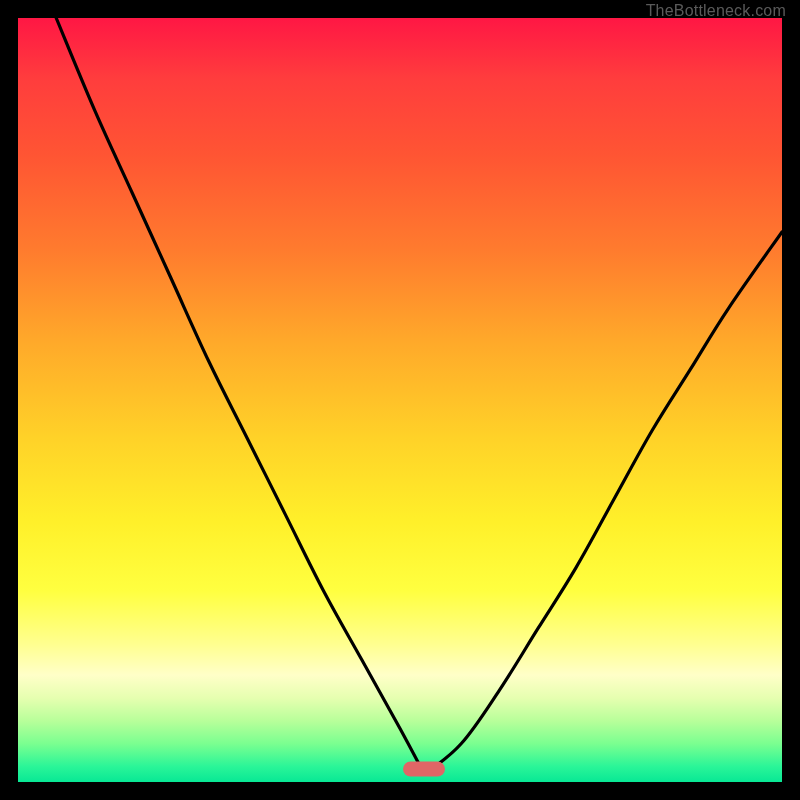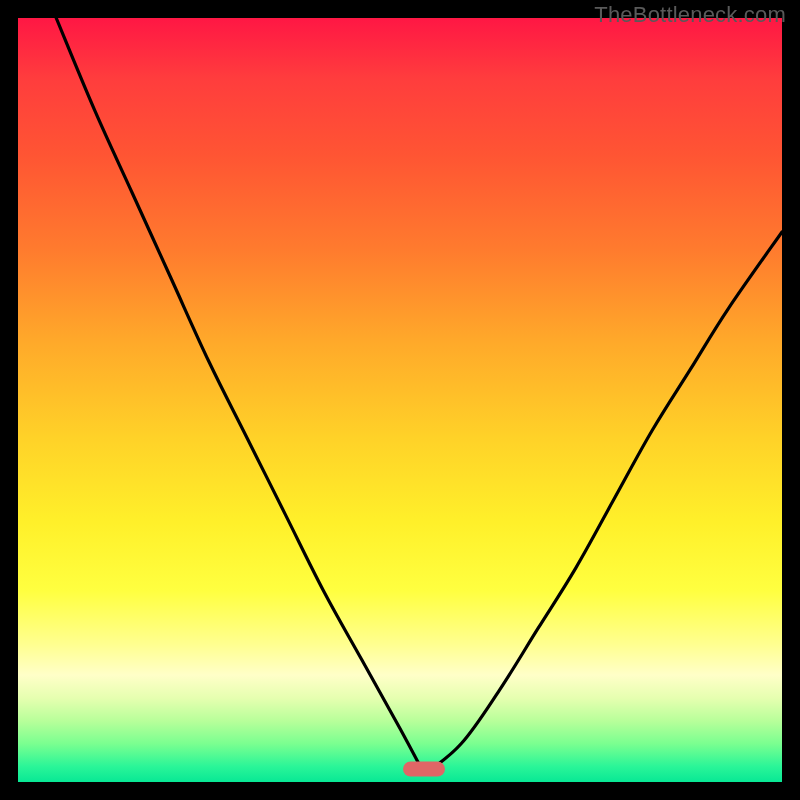--- a/index.html
+++ b/index.html
@@ -39,21 +39,21 @@
       #7aff90 95%,
       #2af598 98%,
       #08e895 100%
     );
   }
   .watermark {
     position: absolute;
     top: 2px;
     right: 14px;
     color: #5a5a5a;
-    font-size: 22px;
+    font-size: 16px;
     font-weight: 500;
     letter-spacing: 0.2px;
     z-index: 50;
   }
   svg.curves {
     position: absolute;
     left: 0;
     top: 0;
     width: 764px;
     height: 764px;

